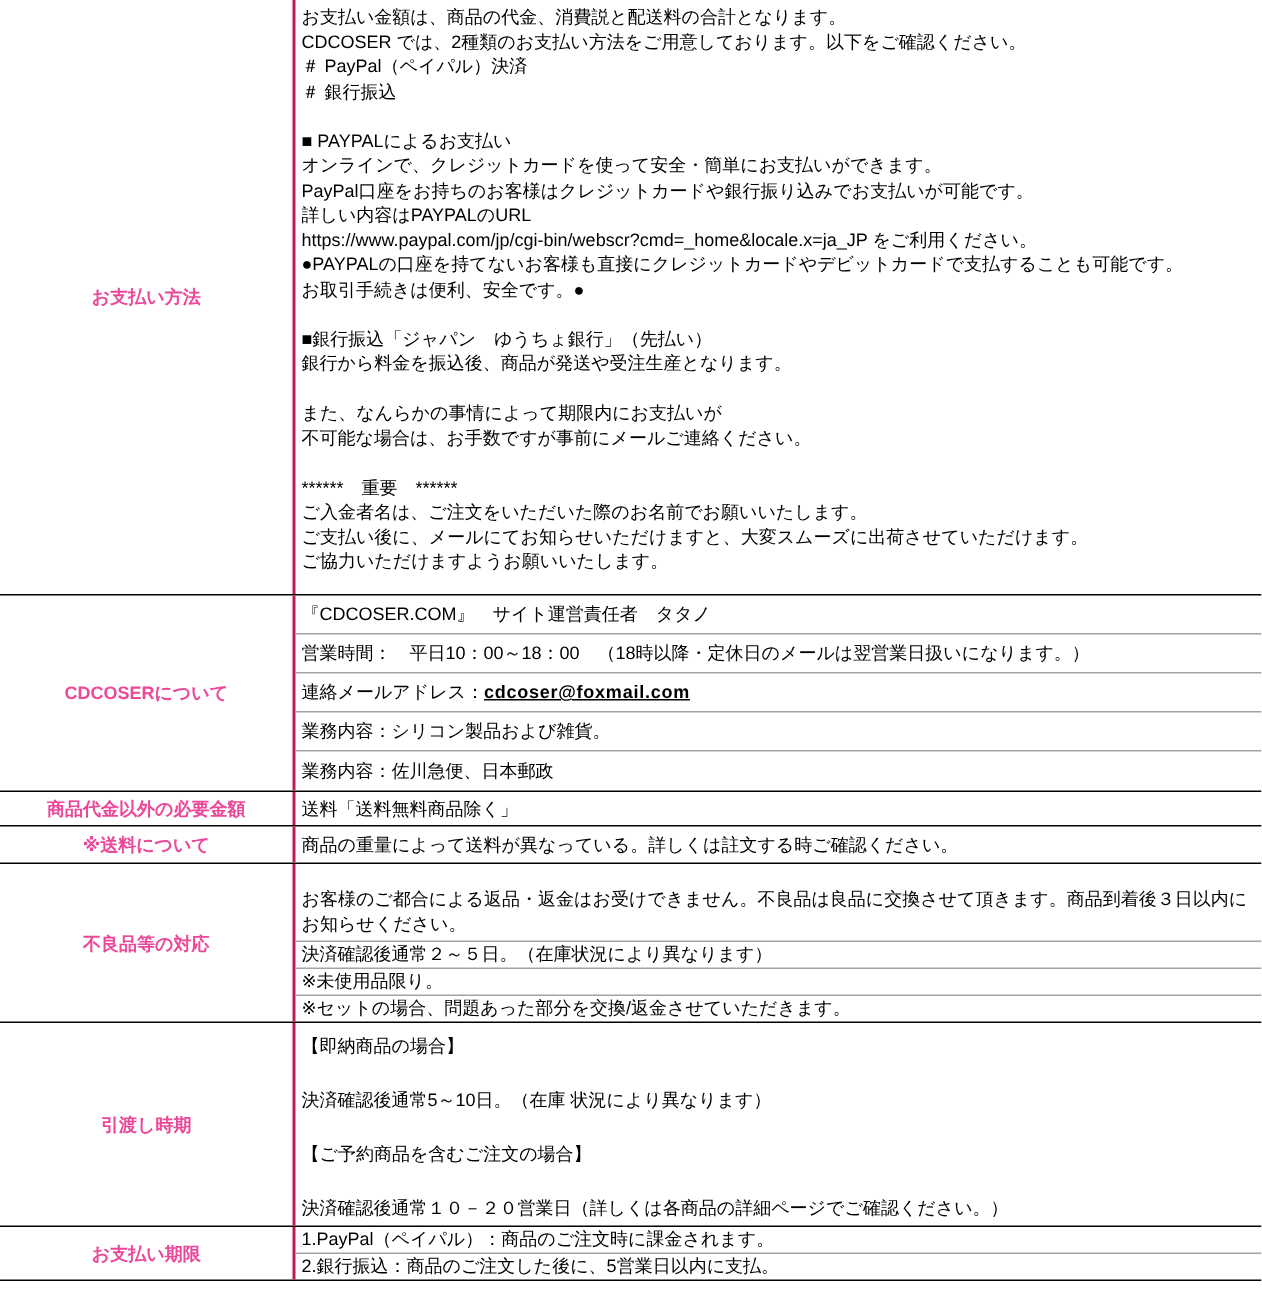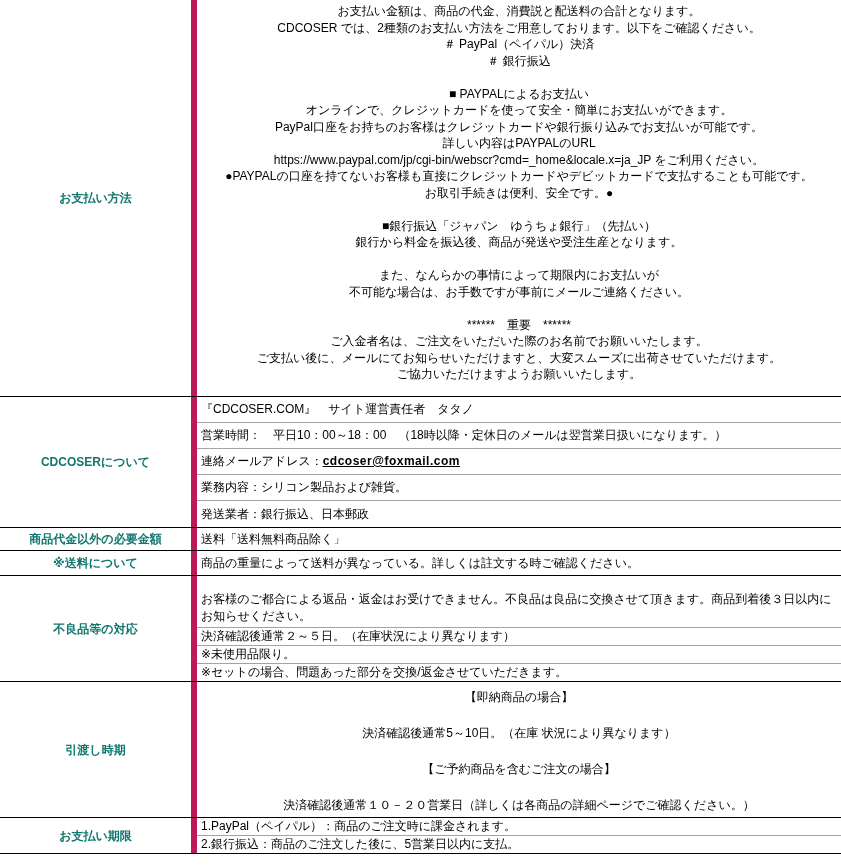--- a/index.html
+++ b/index.html
@@ -8,37 +8,36 @@
     font-size: 12px;
     color: #000;
     background: #fff;
   }
   .page { width: 841px; background:#fff; }
   .tbl { width: 841px; border-collapse: collapse; }
   .row { display: flex; border-bottom: 1px solid #000; width: 841px; }
   .label {
     flex: 0 0 197px;
     width: 197px;
-    border-right: 6px solid #be185d;
+    border-right: 2px solid #be185d;
     display: flex;
     align-items: center;
     justify-content: center;
     text-align: right;
     font-weight: bold;
-    color: #0f766e;
+    color: #ec4899;
     padding: 2px 6px;
     line-height: 16px;
   }
   .content { flex: 1 1 auto; min-width: 0; }
   .content.center { display: flex; align-items: center; padding: 2px 4px; }
   .multiline {
     white-space: pre-line;
     padding: 3px 4px;
     line-height: 16.5px;
-    text-align: center;
   }
   .multiline.wide { line-height: 18px; padding-top: 6px; }
   .subrow {
     border-bottom: 1px solid #a3a3a3;
     min-height: 26px;
     display: flex;
     align-items: center;
     padding: 2px 4px;
     line-height: 15px;
   }
@@ -91,21 +90,21 @@
     <div class="row">
       <div class="label">CDCOSERについて</div>
       <div class="content">
         <div class="subrow">『CDCOSER.COM』　サイト運営責任者　タタノ</div>
         <div class="subrow">営業時間：　平日10：00～18：00　（18時以降・定休日のメールは翌営業日扱いになります。）</div>
         <div class="subrow">
           <span>連絡メールアドレス：</span>
             <span class="bold">cdcoser@foxmail.com</span>
         </div>
         <div class="subrow">業務内容：シリコン製品および雑貨。</div>
-        <div class="subrow">発送業者：銀行振込、日本郵政</div>
+        <div class="subrow">業務内容：佐川急便、日本郵政</div>
       </div>
     </div>
 
     <div class="row h-sm">
       <div class="label">商品代金以外の必要金額</div>
       <div class="content center">送料「送料無料商品除く」</div>
     </div>
 
     <div class="row h-md">
       <div class="label">※送料について</div>

